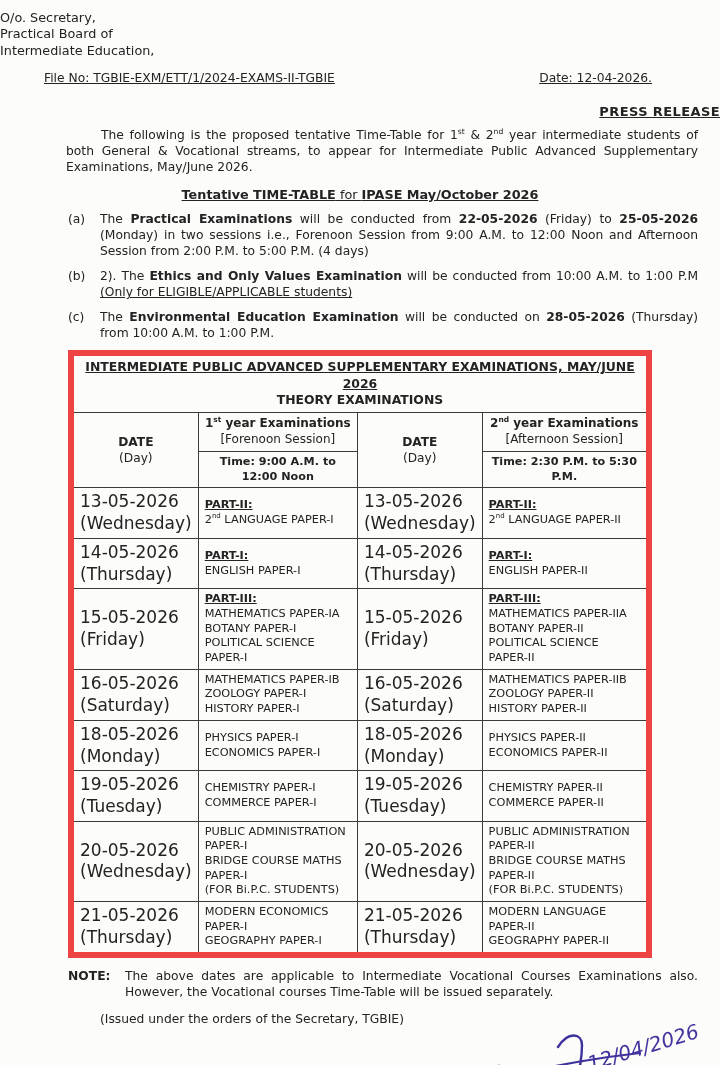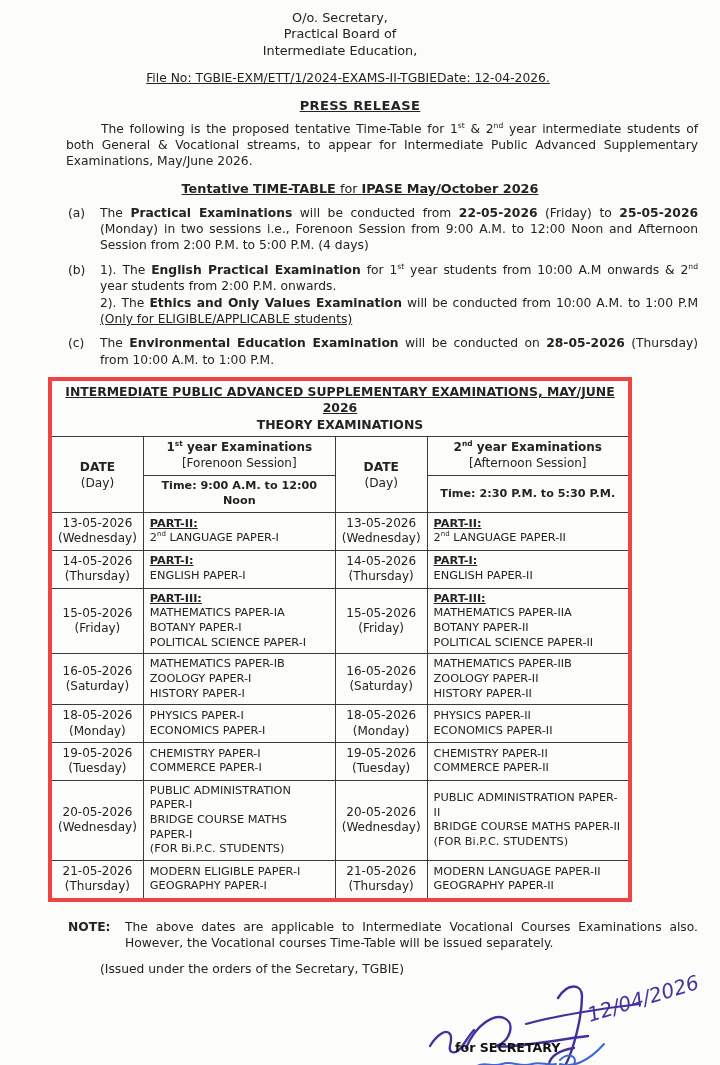--- a/index.html
+++ b/index.html
@@ -11,50 +11,50 @@
     overflow:hidden;
     font-family:"DejaVu Sans","Liberation Sans",sans-serif;
     font-size:12.3px;
     color:#232323;
     line-height:1.33;
   }
   .b{font-weight:bold;}
   .u{text-decoration:underline;}
   sup{font-size:0.62em;line-height:0;vertical-align:super;}
 
-  .letterhead{padding:10px 40px 0 0;text-align:center;font-size:12.8px;line-height:1.28;}
-  .file-row{display:flex;justify-content:center;margin:11px 68px 0 44px;}
-  .pr-title{margin-top:11px;text-align:center;font-weight:bold;letter-spacing:.4px;text-decoration:underline;font-size:13px;}
+  .letterhead{padding:10px 40px 0 0;text-align:left;font-size:12.8px;line-height:1.28;}
+  .file-row{display:flex;justify-content:space-between;margin:11px 68px 0 44px;}
+  .pr-title{margin-top:17px;text-align:right;font-weight:bold;letter-spacing:.4px;text-decoration:underline;font-size:13px;}
 
   .intro{margin:6px 22px 0 66px;text-align:justify;text-indent:35px;}
   .subtitle{margin-top:10px;text-align:center;font-size:12.8px;}
 
   .item{display:flex;margin:8px 22px 0 68px;}
   .item:first-of-type{margin-top:9px;}
   .ilabel{flex:0 0 32px;}
   .ibody{flex:1;}
   .ibody p{margin:0;text-align:justify;}
 
   table.tt{
-    margin:9px auto 0 48px;
+    margin:9px auto 0 68px;
     width:584px;
     border-collapse:collapse;
-    border:4px solid #ef4444;
+    border:6px solid #ef4444;
   }
   table.tt th,table.tt td{border:1px solid #3b3b3b;padding:3px 6px;vertical-align:middle;}
   .ttitle{text-align:center;font-size:12.4px;padding:5px 4px;}
   .datehead,.yearhead,.timehead{text-align:center;}
   .datehead{font-size:12.2px;}
   .datehead .nrm,.yearhead .nrm{font-weight:normal;}
   .yearhead{font-size:12px;padding:4px 2px;}
   .timehead{font-size:11.2px;padding:3px 2px;}
-  td.datecell{text-align:center;font-size:12px;line-height:1.28;}
+  td.datecell{text-align:left;font-size:17px;line-height:1.28;}
   td.subjcell{font-size:11.3px;line-height:1.3;padding-left:7px;}
 
-  .note-row{display:flex;margin:17px 22px 0 68px;}
+  .note-row{display:flex;margin:10px 22px 0 68px;}
   .note-label{flex:0 0 57px;font-weight:bold;}
   .note-body{flex:1;text-align:justify;}
 
   .issued{margin:10px 0 0 100px;}
 
   .sigblock{position:relative;height:94px;margin-top:0;}
   .for-secretary{position:absolute;left:455px;top:62px;font-weight:bold;font-size:12.6px;color:#111;}
   .sig-svg{position:absolute;left:408px;top:-14px;}
 </style>
 </head>
@@ -82,21 +82,20 @@
   <div class="item">
     <span class="ilabel">(a)</span>
     <div class="ibody">
       <p><span>The </span><span class="b">Practical Examinations</span><span> will be conducted from </span><span class="b">22-05-2026</span><span> (Friday) to </span><span class="b">25-05-2026</span><span> (Monday) in two sessions i.e., Forenoon Session from 9:00 A.M. to 12:00 Noon and Afternoon Session from 2:00 P.M. to 5:00 P.M. (4 days)</span></p>
     </div>
   </div>
 
   <div class="item">
     <span class="ilabel">(b)</span>
     <div class="ibody">
-      <p><span>1). The </span><span class="b">English Practical Examination</span><span> for 1</span><sup>st</sup><span> year students from 10:00 A.M onwards &amp; 2</span><sup>nd</sup><span> year students from 2:00 P.M. onwards.</span></p>
       <p><span>2). The </span><span class="b">Ethics and Only Values Examination</span><span> will be conducted from 10:00 A.M. to 1:00 P.M </span><span class="u">(Only for ELIGIBLE/APPLICABLE students)</span></p>
     </div>
   </div>
 
   <div class="item">
     <span class="ilabel">(c)</span>
     <div class="ibody">
       <p><span>The </span><span class="b">Environmental Education Examination</span><span> will be conducted on </span><span class="b">28-05-2026</span><span> (Thursday) from 10:00 A.M. to 1:00 P.M.</span></p>
     </div>
   </div>
@@ -272,21 +271,21 @@
             <div><span>BRIDGE COURSE MATHS PAPER-II</span></div>
             <div><span>(FOR Bi.P.C. STUDENTS)</span></div>
           </td>
         </tr>
         <tr>
           <td class="datecell">
             <div>21-05-2026</div>
             <div>(Thursday)</div>
           </td>
           <td class="subjcell">
-            <div><span>MODERN ELIGIBLE PAPER-I</span></div>
+            <div><span>MODERN ECONOMICS PAPER-I</span></div>
             <div><span>GEOGRAPHY PAPER-I</span></div>
           </td>
           <td class="datecell">
             <div>21-05-2026</div>
             <div>(Thursday)</div>
           </td>
           <td class="subjcell">
             <div><span>MODERN LANGUAGE PAPER-II</span></div>
             <div><span>GEOGRAPHY PAPER-II</span></div>
           </td>

